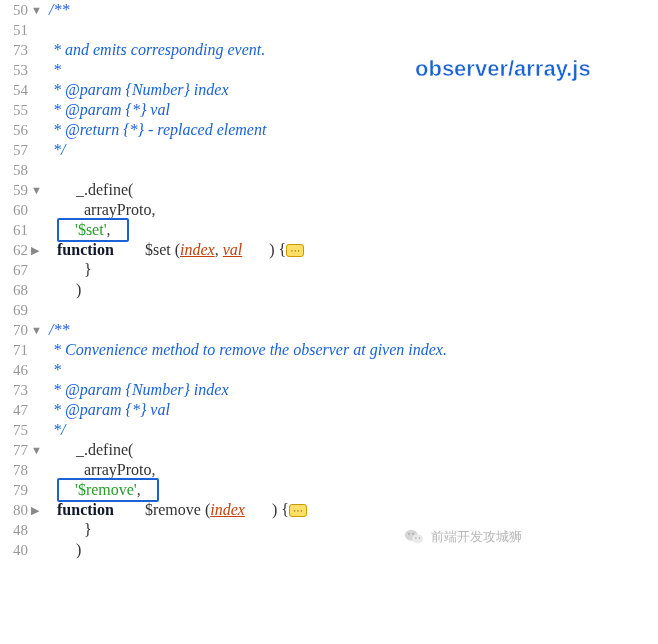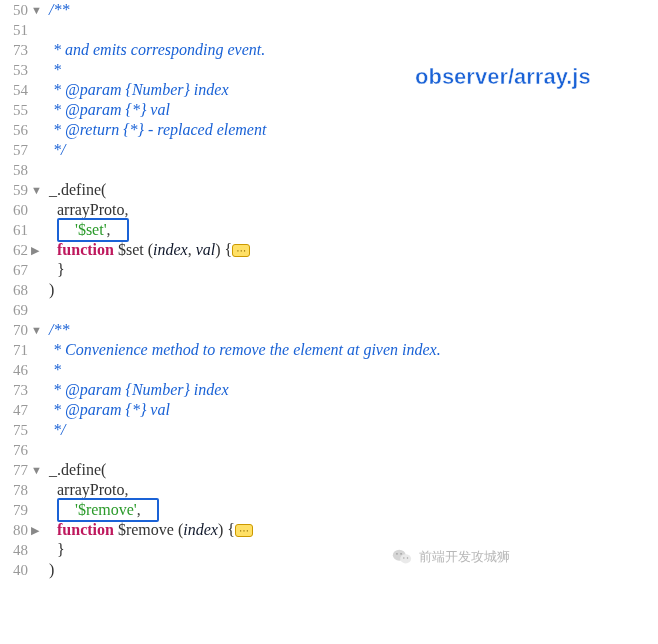--- a/index.html
+++ b/index.html
@@ -37,24 +37,24 @@
     color: #888;
     font-size: 11px;
     text-align: left;
     font-family: Arial, sans-serif;
     padding-left: 1px;
   }
   .code {
     padding-left: 4px;
   }
   .comment { color: #1a62d6; font-style: italic; }
-  .keyword { color: #be185d; font-weight: bold; }
-  .ident { color: #333; }
+  .keyword { color: #0f172a; font-weight: bold; }
+  .ident { color: #333; margin-left: 27px; }
   .string { color: #2a9a2a; }
-  .param-i { font-style: italic; color: #0f172a; }
+  .param-i { font-style: italic; color: #c2410c; text-decoration: underline; }
   .punct { color: #444; }
   .fold-marker {
     display: inline-block;
     background: #ffe066;
     border: 1px solid #cc9900;
     border-radius: 3px;
     font-size: 10px;
     line-height: 11px;
     padding: 0 3px;
     color: #886600;
@@ -103,39 +103,38 @@
       <div class="line"><span class="gutter">57</span><span class="fold"></span><span class="code"> <span class="comment">*/</span></span></div>
       <div class="line"><span class="gutter">58</span><span class="fold"></span><span class="code"></span></div>
       <div class="line"><span class="gutter">59</span><span class="fold">▼</span><span class="code"><span class="ident">_.define(</span></span></div>
       <div class="line"><span class="gutter">60</span><span class="fold"></span><span class="code">  <span class="ident">arrayProto</span><span class="punct">,</span></span></div>
       <div class="line"><span class="gutter">61</span><span class="fold"></span><span class="code">  <span class="hl-box"><span class="string">'$set'</span><span class="punct">,</span></span></span></div>
       <div class="line"><span class="gutter">62</span><span class="fold">▶</span><span class="code">  <span class="keyword">function</span><span> </span><span class="ident">$set (</span><span class="param-i">index</span><span class="punct">, </span><span class="param-i">val</span><span class="ident">) {</span><span class="fold-marker">⋯</span></span></div>
       <div class="line"><span class="gutter">67</span><span class="fold"></span><span class="code">  <span class="ident">}</span></span></div>
       <div class="line"><span class="gutter">68</span><span class="fold"></span><span class="code"><span class="ident">)</span></span></div>
       <div class="line"><span class="gutter">69</span><span class="fold"></span><span class="code"></span></div>
       <div class="line"><span class="gutter">70</span><span class="fold">▼</span><span class="code"><span class="comment">/**</span></span></div>
-      <div class="line"><span class="gutter">71</span><span class="fold"></span><span class="code"> <span class="comment">* Convenience method to remove the element at given index.</span></span></div>
+      <div class="line"><span class="gutter">71</span><span class="fold"></span><span class="code"> <span class="comment">* Convenience method to remove the observer at given index.</span></span></div>
       <div class="line"><span class="gutter">46</span><span class="fold"></span><span class="code"> <span class="comment">*</span></span></div>
       <div class="line"><span class="gutter">73</span><span class="fold"></span><span class="code"> <span class="comment">* @param {Number} index</span></span></div>
       <div class="line"><span class="gutter">47</span><span class="fold"></span><span class="code"> <span class="comment">* @param {*} val</span></span></div>
       <div class="line"><span class="gutter">75</span><span class="fold"></span><span class="code"> <span class="comment">*/</span></span></div>
-      <div class="line"><span class="gutter">76</span><span class="fold"></span><span class="code"></span></div>
       <div class="line"><span class="gutter">77</span><span class="fold">▼</span><span class="code"><span class="ident">_.define(</span></span></div>
       <div class="line"><span class="gutter">78</span><span class="fold"></span><span class="code">  <span class="ident">arrayProto</span><span class="punct">,</span></span></div>
       <div class="line"><span class="gutter">79</span><span class="fold"></span><span class="code">  <span class="hl-box"><span class="string">'$remove'</span><span class="punct">,</span></span></span></div>
       <div class="line"><span class="gutter">80</span><span class="fold">▶</span><span class="code">  <span class="keyword">function</span><span> </span><span class="ident">$remove (</span><span class="param-i">index</span><span class="ident">) {</span><span class="fold-marker">⋯</span></span></div>
       <div class="line"><span class="gutter">48</span><span class="fold"></span><span class="code">  <span class="ident">}</span></span></div>
       <div class="line"><span class="gutter">40</span><span class="fold"></span><span class="code"><span class="ident">)</span></span></div>
     </div>
 
-  <div class="overlay-text" style="top:64px; left:415px;">
+  <div class="overlay-text" style="top:56px; left:415px;">
     <span>observer/array.js</span>
   </div>
 
-  <div class="watermark" style="bottom:12px; right:36px;">
+  <div class="watermark" style="bottom:12px; right:24px;">
     <svg width="22" height="22" viewBox="0 0 24 24">
       <ellipse cx="9" cy="10" rx="7" ry="6" fill="#bbb"></ellipse>
       <ellipse cx="16" cy="14" rx="6" ry="5" fill="#ddd"></ellipse>
       <circle cx="6.5" cy="8.5" r="1" fill="#666"></circle>
       <circle cx="11" cy="8.5" r="1" fill="#666"></circle>
       <circle cx="14" cy="13" r="0.8" fill="#666"></circle>
       <circle cx="18" cy="13" r="0.8" fill="#666"></circle>
     </svg>
     <span>前端开发攻城狮</span>
   </div>

